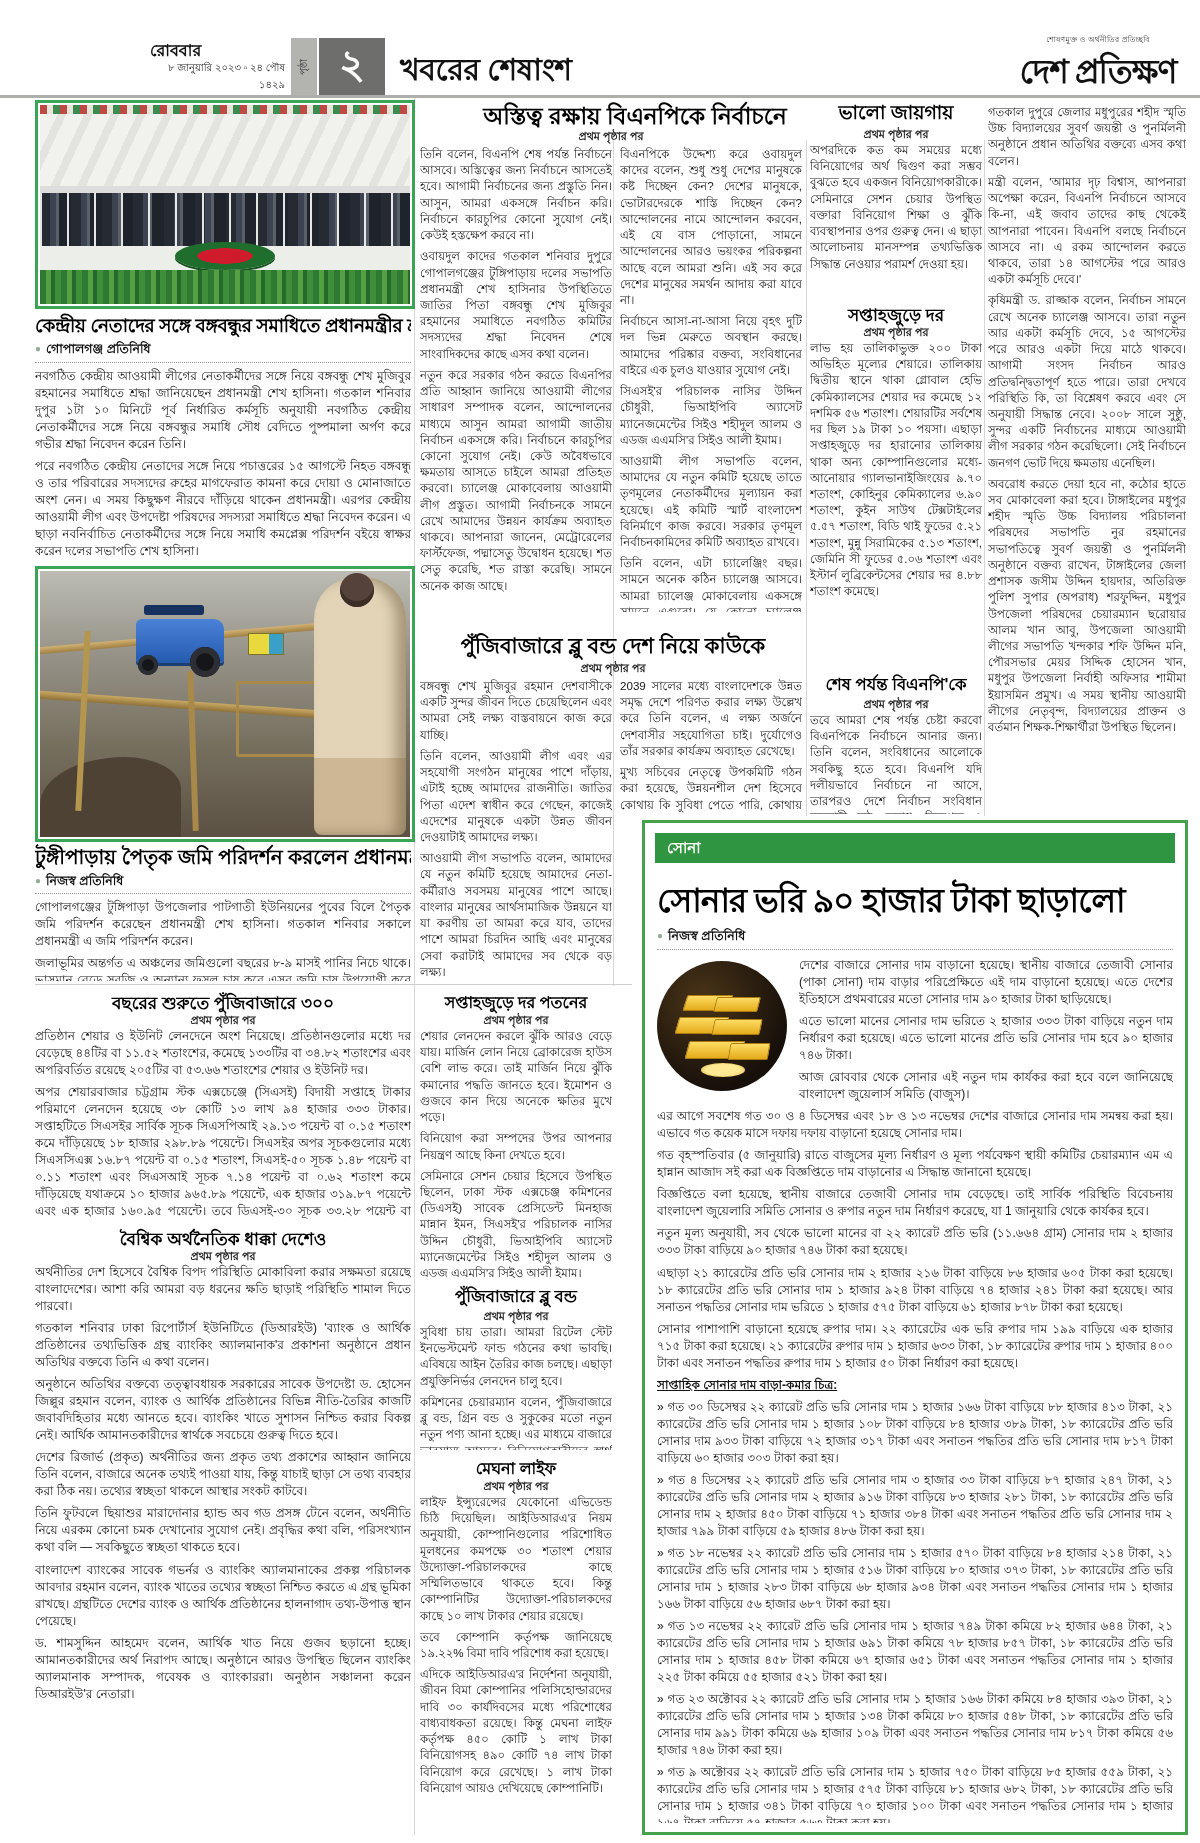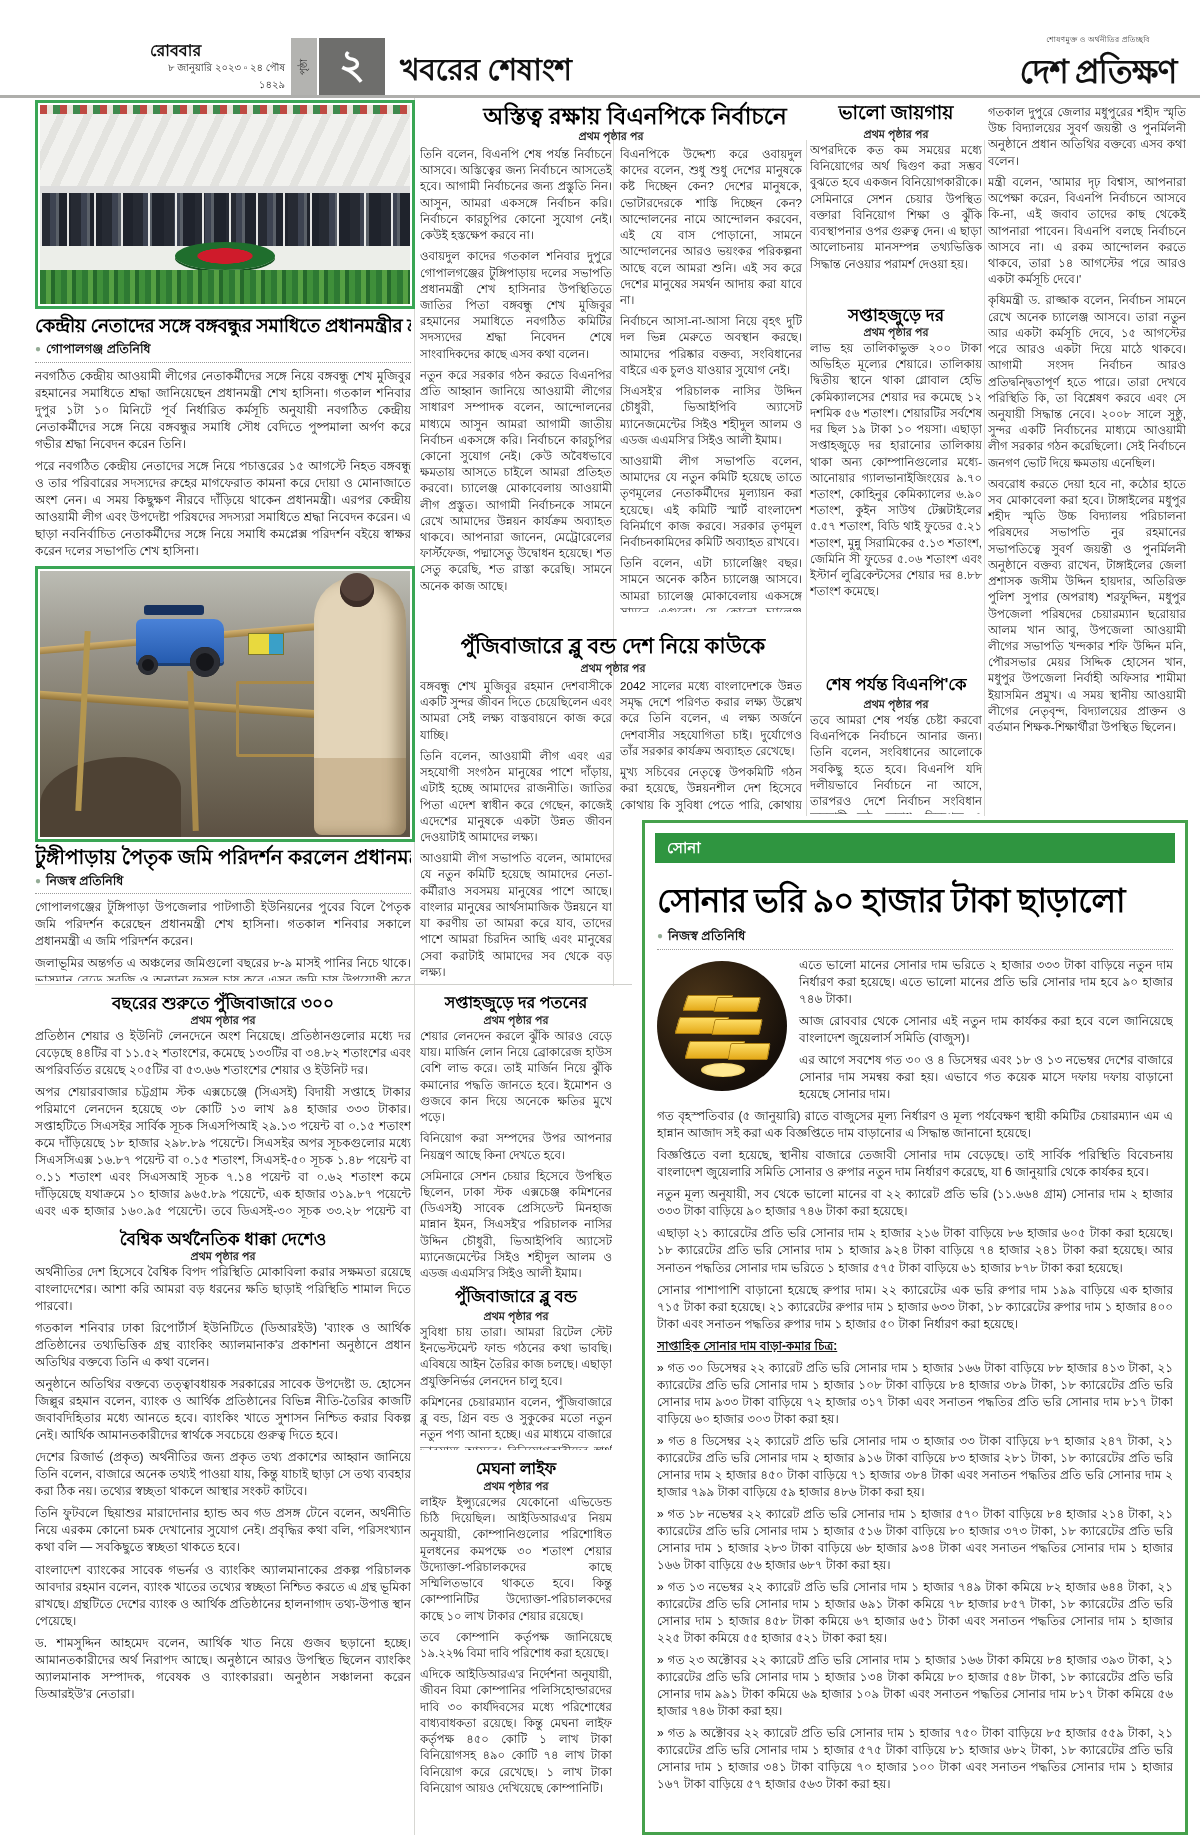--- a/index.html
+++ b/index.html
@@ -197,21 +197,21 @@
 
   <div class="abs head-c" style="left:424px;top:630px;width:378px;font-size:21px;">পুঁজিবাজারে ব্লু বন্ড দেশ নিয়ে কাউকে</div>
   <div class="abs sub-c" style="left:424px;top:660px;width:378px;">প্রথম পৃষ্ঠার পর</div>
   <div class="abs clip" style="left:420px;top:678px;width:192px;height:304px;">
     <p class="bp-sm">বঙ্গবন্ধু শেখ মুজিবুর রহমান দেশবাসীকে একটি সুন্দর জীবন দিতে চেয়েছিলেন এবং আমরা সেই লক্ষ্য বাস্তবায়নে কাজ করে যাচ্ছি।</p>
     <p class="bp-sm">তিনি বলেন, আওয়ামী লীগ এবং এর সহযোগী সংগঠন মানুষের পাশে দাঁড়ায়, এটাই হচ্ছে আমাদের রাজনীতি। জাতির পিতা এদেশ স্বাধীন করে গেছেন, কাজেই এদেশের মানুষকে একটা উন্নত জীবন দেওয়াটাই আমাদের লক্ষ্য।</p>
     <p class="bp-sm">আওয়ামী লীগ সভাপতি বলেন, আমাদের যে নতুন কমিটি হয়েছে আমাদের নেতা-কর্মীরাও সবসময় মানুষের পাশে আছে। বাংলার মানুষের আর্থসামাজিক উন্নয়নে যা যা করণীয় তা আমরা করে যাব, তাদের পাশে আমরা চিরদিন আছি এবং মানুষের সেবা করাটাই আমাদের সব থেকে বড় লক্ষ্য।</p>
 
   </div>
   <div class="abs clip" style="left:620px;top:678px;width:182px;height:136px;">
-    <p class="bp-sm">2042 সালের মধ্যে বাংলাদেশকে উন্নত সমৃদ্ধ দেশে পরিণত করার লক্ষ্য উল্লেখ করে তিনি বলেন, এ লক্ষ্য অর্জনে দেশবাসীর সহযোগিতা চাই। দুর্যোগেও তাঁর সরকার কার্যক্রম অব্যাহত রেখেছে।</p>
+    <p class="bp-sm">2039 সালের মধ্যে বাংলাদেশকে উন্নত সমৃদ্ধ দেশে পরিণত করার লক্ষ্য উল্লেখ করে তিনি বলেন, এ লক্ষ্য অর্জনে দেশবাসীর সহযোগিতা চাই। দুর্যোগেও তাঁর সরকার কার্যক্রম অব্যাহত রেখেছে।</p>
     <p class="bp-sm">মুখ্য সচিবের নেতৃত্বে উপকমিটি গঠন করা হয়েছে, উন্নয়নশীল দেশ হিসেবে কোথায় কি সুবিধা পেতে পারি, কোথায় সমস্যা হতে পারে তার সমাধানেও কার্যক্রম চলমান রয়েছে।</p>
   </div>
 
   <div class="abs head-c" style="left:810px;top:98px;width:172px;font-size:19px;">ভালো জায়গায়</div>
   <div class="abs sub-c" style="left:810px;top:126px;width:172px;">প্রথম পৃষ্ঠার পর</div>
   <div class="abs clip" style="left:810px;top:142px;width:172px;height:156px;">
     <p class="bp-sm">অপরদিকে কত কম সময়ের মধ্যে বিনিয়োগের অর্থ দ্বিগুণ করা সম্ভব বুঝতে হবে একজন বিনিয়োগকারীকে। সেমিনারে সেশন চেয়ার উপস্থিত বক্তারা বিনিয়োগ শিক্ষা ও ঝুঁকি ব্যবস্থাপনার ওপর গুরুত্ব দেন। এ ছাড়া আলোচনায় মানসম্পন্ন তথ্যভিত্তিক সিদ্ধান্ত নেওয়ার পরামর্শ দেওয়া হয়।</p>
   </div>
 
   <div class="abs head-c" style="left:810px;top:302px;width:172px;font-size:17px;">সপ্তাহজুড়ে দর</div>
@@ -268,25 +268,26 @@
     <div class="clip" style="position:absolute;left:12px;top:134px;width:516px;height:866px;">
       <div class="gold-circle">
         <div class="gbar gb1"></div>
         <div class="gbar gb2"></div>
         <div class="gbar gb3"></div>
         <div class="gbar gb4"></div>
         <div class="gbar gb5"></div>
         <div class="gbar gb6"></div>
         <div class="gcoin"></div>
       </div>
+      <p class="bp">দেশের বাজারে সোনার দাম বাড়ানো হয়েছে। স্থানীয় বাজারে তেজাবী সোনার (পাকা সোনা) দাম বাড়ার পরিপ্রেক্ষিতে এই দাম বাড়ানো হয়েছে। এতে দেশের ইতিহাসে প্রথমবারের মতো সোনার দাম ৯০ হাজার টাকা ছাড়িয়েছে।</p>
       <p class="bp">এতে ভালো মানের সোনার দাম ভরিতে ২ হাজার ৩৩৩ টাকা বাড়িয়ে নতুন দাম নির্ধারণ করা হয়েছে। এতে ভালো মানের প্রতি ভরি সোনার দাম হবে ৯০ হাজার ৭৪৬ টাকা।</p>
       <p class="bp">আজ রোববার থেকে সোনার এই নতুন দাম কার্যকর করা হবে বলে জানিয়েছে বাংলাদেশ জুয়েলার্স সমিতি (বাজুস)।</p>
       <p class="bp">এর আগে সবশেষ গত ৩০ ও ৪ ডিসেম্বর এবং ১৮ ও ১৩ নভেম্বর দেশের বাজারে সোনার দাম সমন্বয় করা হয়। এভাবে গত কয়েক মাসে দফায় দফায় বাড়ানো হয়েছে সোনার দাম।</p>
       <p class="bp">গত বৃহস্পতিবার (৫ জানুয়ারি) রাতে বাজুসের মূল্য নির্ধারণ ও মূল্য পর্যবেক্ষণ স্থায়ী কমিটির চেয়ারম্যান এম এ হান্নান আজাদ সই করা এক বিজ্ঞপ্তিতে দাম বাড়ানোর এ সিদ্ধান্ত জানানো হয়েছে।</p>
-      <p class="bp">বিজ্ঞপ্তিতে বলা হয়েছে, স্থানীয় বাজারে তেজাবী সোনার দাম বেড়েছে। তাই সার্বিক পরিস্থিতি বিবেচনায় বাংলাদেশ জুয়েলারি সমিতি সোনার ও রুপার নতুন দাম নির্ধারণ করেছে, যা 6 জানুয়ারি থেকে কার্যকর হবে।</p>
+      <p class="bp">বিজ্ঞপ্তিতে বলা হয়েছে, স্থানীয় বাজারে তেজাবী সোনার দাম বেড়েছে। তাই সার্বিক পরিস্থিতি বিবেচনায় বাংলাদেশ জুয়েলারি সমিতি সোনার ও রুপার নতুন দাম নির্ধারণ করেছে, যা 1 জানুয়ারি থেকে কার্যকর হবে।</p>
       <p class="bp">নতুন মূল্য অনুযায়ী, সব থেকে ভালো মানের বা ২২ ক্যারেট প্রতি ভরি (১১.৬৬৪ গ্রাম) সোনার দাম ২ হাজার ৩৩৩ টাকা বাড়িয়ে ৯০ হাজার ৭৪৬ টাকা করা হয়েছে।</p>
       <p class="bp">এছাড়া ২১ ক্যারেটের প্রতি ভরি সোনার দাম ২ হাজার ২১৬ টাকা বাড়িয়ে ৮৬ হাজার ৬০৫ টাকা করা হয়েছে। ১৮ ক্যারেটের প্রতি ভরি সোনার দাম ১ হাজার ৯২৪ টাকা বাড়িয়ে ৭৪ হাজার ২৪১ টাকা করা হয়েছে। আর সনাতন পদ্ধতির সোনার দাম ভরিতে ১ হাজার ৫৭৫ টাকা বাড়িয়ে ৬১ হাজার ৮৭৮ টাকা করা হয়েছে।</p>
       <p class="bp">সোনার পাশাপাশি বাড়ানো হয়েছে রুপার দাম। ২২ ক্যারেটের এক ভরি রুপার দাম ১৯৯ বাড়িয়ে এক হাজার ৭১৫ টাকা করা হয়েছে। ২১ ক্যারেটের রুপার দাম ১ হাজার ৬৩৩ টাকা, ১৮ ক্যারেটের রুপার দাম ১ হাজার ৪০০ টাকা এবং সনাতন পদ্ধতির রুপার দাম ১ হাজার ৫০ টাকা নির্ধারণ করা হয়েছে।</p>
       <p class="bp gold-lead">সাপ্তাহিক সোনার দাম বাড়া-কমার চিত্র:</p>
       <p class="bp">» গত ৩০ ডিসেম্বর ২২ ক্যারেট প্রতি ভরি সোনার দাম ১ হাজার ১৬৬ টাকা বাড়িয়ে ৮৮ হাজার ৪১৩ টাকা, ২১ ক্যারেটের প্রতি ভরি সোনার দাম ১ হাজার ১০৮ টাকা বাড়িয়ে ৮৪ হাজার ৩৮৯ টাকা, ১৮ ক্যারেটের প্রতি ভরি সোনার দাম ৯৩৩ টাকা বাড়িয়ে ৭২ হাজার ৩১৭ টাকা এবং সনাতন পদ্ধতির প্রতি ভরি সোনার দাম ৮১৭ টাকা বাড়িয়ে ৬০ হাজার ৩০৩ টাকা করা হয়।</p>
       <p class="bp">» গত ৪ ডিসেম্বর ২২ ক্যারেট প্রতি ভরি সোনার দাম ৩ হাজার ৩৩ টাকা বাড়িয়ে ৮৭ হাজার ২৪৭ টাকা, ২১ ক্যারেটের প্রতি ভরি সোনার দাম ২ হাজার ৯১৬ টাকা বাড়িয়ে ৮৩ হাজার ২৮১ টাকা, ১৮ ক্যারেটের প্রতি ভরি সোনার দাম ২ হাজার ৪৫০ টাকা বাড়িয়ে ৭১ হাজার ৩৮৪ টাকা এবং সনাতন পদ্ধতির প্রতি ভরি সোনার দাম ২ হাজার ৭৯৯ টাকা বাড়িয়ে ৫৯ হাজার ৪৮৬ টাকা করা হয়।</p>
       <p class="bp">» গত ১৮ নভেম্বর ২২ ক্যারেট প্রতি ভরি সোনার দাম ১ হাজার ৫৭০ টাকা বাড়িয়ে ৮৪ হাজার ২১৪ টাকা, ২১ ক্যারেটের প্রতি ভরি সোনার দাম ১ হাজার ৫১৬ টাকা বাড়িয়ে ৮০ হাজার ৩৭৩ টাকা, ১৮ ক্যারেটের প্রতি ভরি সোনার দাম ১ হাজার ২৮৩ টাকা বাড়িয়ে ৬৮ হাজার ৯৩৪ টাকা এবং সনাতন পদ্ধতির সোনার দাম ১ হাজার ১৬৬ টাকা বাড়িয়ে ৫৬ হাজার ৬৮৭ টাকা করা হয়।</p>
       <p class="bp">» গত ১৩ নভেম্বর ২২ ক্যারেট প্রতি ভরি সোনার দাম ১ হাজার ৭৪৯ টাকা কমিয়ে ৮২ হাজার ৬৪৪ টাকা, ২১ ক্যারেটের প্রতি ভরি সোনার দাম ১ হাজার ৬৯১ টাকা কমিয়ে ৭৮ হাজার ৮৫৭ টাকা, ১৮ ক্যারেটের প্রতি ভরি সোনার দাম ১ হাজার ৪৫৮ টাকা কমিয়ে ৬৭ হাজার ৬৫১ টাকা এবং সনাতন পদ্ধতির সোনার দাম ১ হাজার ২২৫ টাকা কমিয়ে ৫৫ হাজার ৫২১ টাকা করা হয়।</p>
       <p class="bp">» গত ২৩ অক্টোবর ২২ ক্যারেট প্রতি ভরি সোনার দাম ১ হাজার ১৬৬ টাকা কমিয়ে ৮৪ হাজার ৩৯৩ টাকা, ২১ ক্যারেটের প্রতি ভরি সোনার দাম ১ হাজার ১৩৪ টাকা কমিয়ে ৮০ হাজার ৫৪৮ টাকা, ১৮ ক্যারেটের প্রতি ভরি সোনার দাম ৯৯১ টাকা কমিয়ে ৬৯ হাজার ১০৯ টাকা এবং সনাতন পদ্ধতির সোনার দাম ৮১৭ টাকা কমিয়ে ৫৬ হাজার ৭৪৬ টাকা করা হয়।</p>
       <p class="bp">» গত ৯ অক্টোবর ২২ ক্যারেট প্রতি ভরি সোনার দাম ১ হাজার ৭৫০ টাকা বাড়িয়ে ৮৫ হাজার ৫৫৯ টাকা, ২১ ক্যারেটের প্রতি ভরি সোনার দাম ১ হাজার ৫৭৫ টাকা বাড়িয়ে ৮১ হাজার ৬৮২ টাকা, ১৮ ক্যারেটের প্রতি ভরি সোনার দাম ১ হাজার ৩৪১ টাকা বাড়িয়ে ৭০ হাজার ১০০ টাকা এবং সনাতন পদ্ধতির সোনার দাম ১ হাজার ১৬৭ টাকা বাড়িয়ে ৫৭ হাজার ৫৬৩ টাকা করা হয়।</p>

